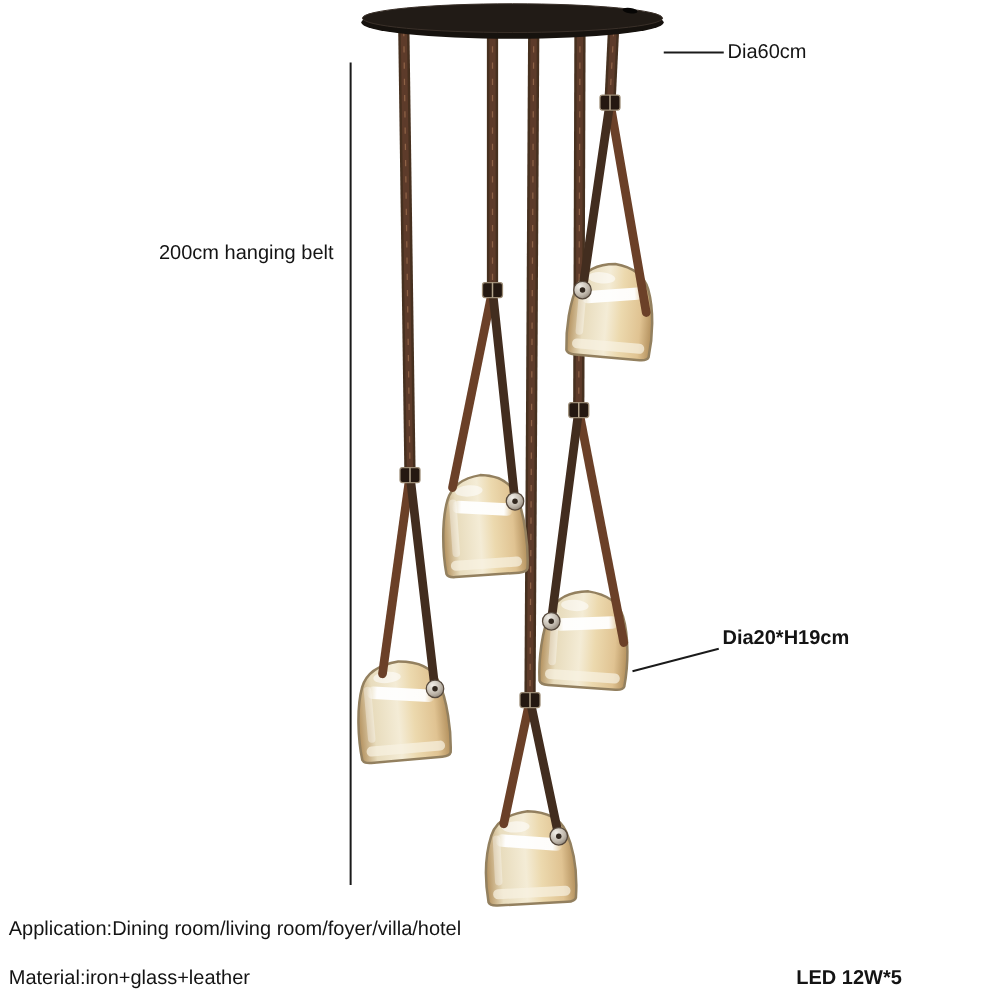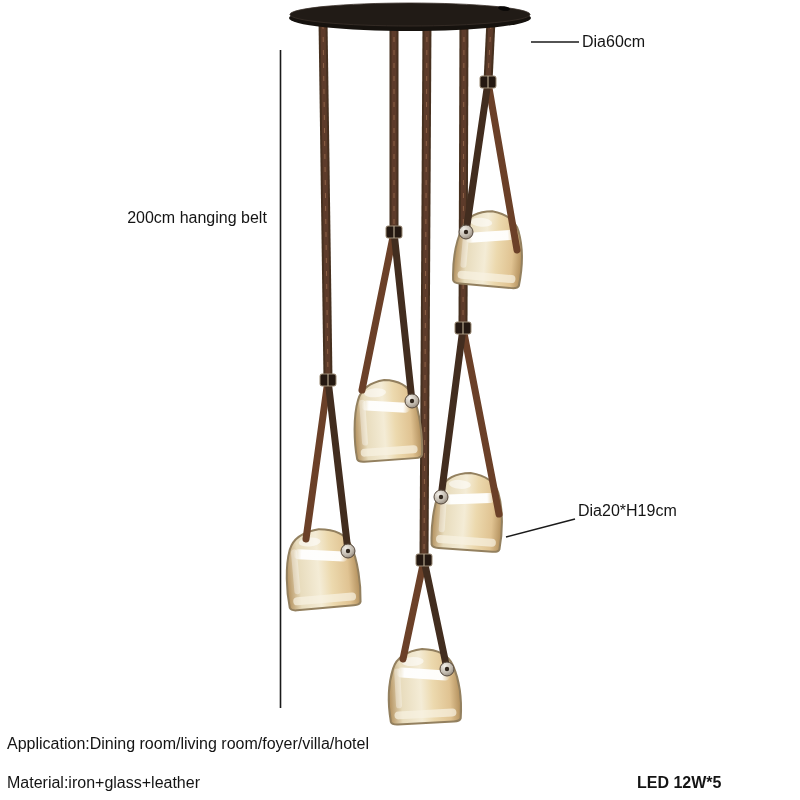--- a/index.html
+++ b/index.html
@@ -7,24 +7,24 @@
     position:relative;width:800px;height:800px;background:#ffffff;
     font-family:"Liberation Sans",sans-serif;overflow:hidden;
   }
   .stage svg{position:absolute;left:0;top:0;}
   .ann{
     position:absolute;color:#141414;font-size:16px;line-height:22px;
     white-space:nowrap;letter-spacing:0px;
   }
   .belt-label{
     text-align:right;transform:translateX(-50%);
-    top:200px;left:197px;line-height:36px;
+    top:185px;left:197px;line-height:36px;
   }
   .dia60-label{top:31px;left:582px;}
-  .dia20-label{top:500px;left:578px;}
+  .dia20-label{top:500px;left:578px;font-weight:bold;}
   .application-spec{top:733px;left:7px;}
   .material-spec{top:772px;left:7px;}
   .led-spec{top:772px;left:637px;font-weight:bold;}
 </style>
 </head>
 <body>
 
 <div class="stage">
 
   <svg id="figure" width="800" height="800" viewBox="0 0 800 800">

